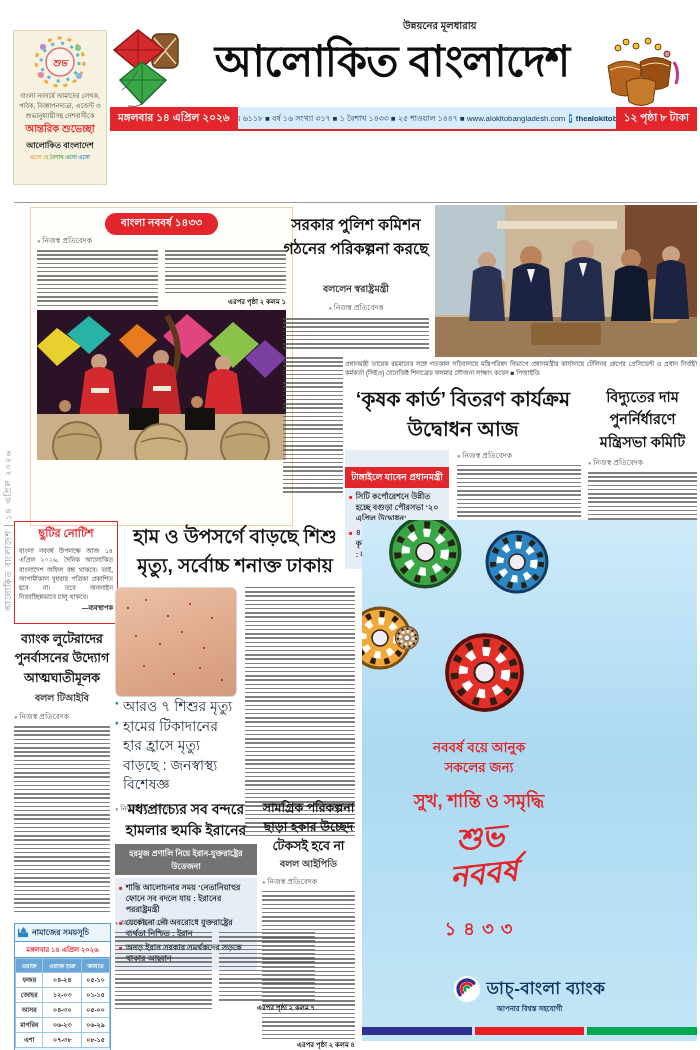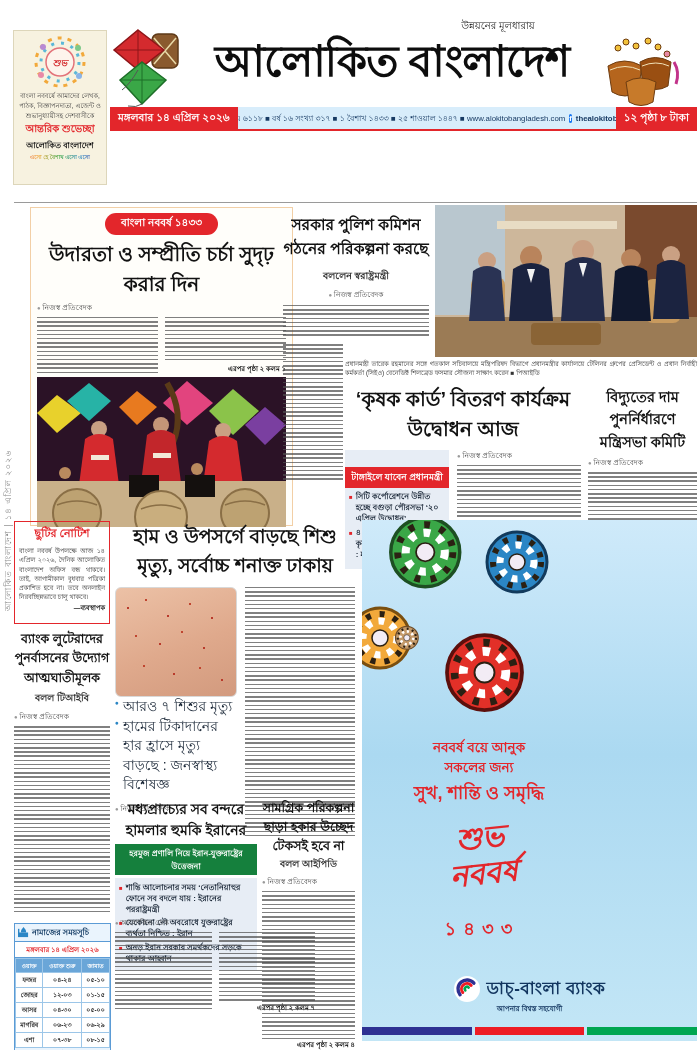--- a/index.html
+++ b/index.html
@@ -18,22 +18,22 @@
   .greet svg { display:block; margin:0 auto 2px auto; }
   .greet-txt { font-size:6.6px; line-height:1.5; color:#3a3a3a; }
   .greet-red { font-size:10px; font-weight:bold; color:#e3262b; line-height:1.2; margin-top:2px;}
   .greet-logo { font-size:8px; font-weight:bold; color:#111; margin-top:4px; }
   .greet-rainbow { font-size:5.5px; font-weight:bold; margin-top:2px;
     background:linear-gradient(90deg,#e3262b,#f2a93b,#3aa747,#2b86c5,#7a3fa0);
     -webkit-background-clip:text; background-clip:text; color:transparent; }
 
   
   .masthead { left:108px; top:18px; width:562px; height:88px; }
-  .tagline { position:absolute; left:295px; top:0; width:190px; text-align:center;
-    font-size:10px; font-weight:normal; color:#222; }
+  .tagline { position:absolute; left:295px; top:0; width:190px; text-align:left;
+    font-size:10px; font-weight:bold; color:#222; }
   .title { position:absolute; left:78px; top:12px; width:412px; text-align:center;
     font-size:43px; font-weight:800; letter-spacing:-1px; color:#0d0d0d; line-height:1.45; }
   .kites { position:absolute; left:0; top:10px; }
   .pots  { position:absolute; right:-14px; top:14px; }
 
   
   .datebar { left:110px; top:107px; width:587px; height:24px; display:flex;
     border-bottom:2px solid #e3262b; }
   .d-red { background:#e3262b; color:#fff; font-weight:bold; font-size:10.5px;
     display:flex; align-items:center; justify-content:center; padding:0 8px; white-space:nowrap;}
@@ -99,21 +99,21 @@
     text-align:center; padding:3px 2px; }
   .ibullet { display:flex; gap:3px; font-size:8px; font-weight:bold; color:#1d2a3a;
     line-height:1.35; padding:4px 4px 0; }
   .ibullet::before { content:"■"; color:#e3262b; font-size:6px; line-height:1.8; }
 
   
   .elec { left:588px; top:386px; width:109px; }
   .elec .hl { font-size:14.5px; line-height:1.55; }
 
   
-  .notice { left:14px; top:521px; width:96px; height:103px; border:1.5px solid #e3262b;
+  .notice { left:14px; top:521px; width:104px; height:103px; border:1.5px solid #e3262b;
     padding:3px 4px; text-align:center; }
   .notice-t { color:#e3262b; font-size:11px; font-weight:800; }
   .notice-b { font-size:6.4px; color:#333; text-align:justify; line-height:1.45; margin-top:2px;}
   .notice-s { font-size:6.6px; font-weight:bold; color:#222; text-align:right; }
 
   
   .tib { left:14px; top:630px; width:96px; }
   .tib .hl { font-size:12.5px; line-height:1.55; }
 
   
@@ -136,21 +136,21 @@
       radial-gradient(circle 1.3px at 106px 92px,#b93a2b 70%,transparent 71%),
       linear-gradient(160deg,#ecc1a6,#dfa98c 55%,#d29a7e);
     border:1px solid #d8d8d8; }
   .mbullet { display:flex; gap:4px; font-size:14px; font-weight:normal; color:#1d2a3a;
     line-height:1.4; }
   .mbullet::before { content:"●"; color:#2b86c5; font-size:6.5px; line-height:1.7; }
 
   
   .iran { left:115px; top:799px; width:142px; }
   .iran .hl { font-size:14px; line-height:1.5; }
-  .strap { background:#15803d; color:#fff; font-size:8px; font-weight:bold;
+  .strap { background:#737373; color:#fff; font-size:8px; font-weight:bold;
     text-align:center; padding:2.5px 2px; margin:3px 0; }
   .ibox { background:#e7edf5; padding:3px 4px 5px; }
   .iran-body { left:115px; top:917px; width:200px; }
 
   
   .hawker { left:262px; top:799px; width:93px; }
   .hawker .hl { font-size:12.5px; line-height:1.5; }
 
   
   .prayer { left:14px; top:923px; width:97px; border:1px solid #5b9bd5; background:#eaf4fd;
@@ -164,21 +164,21 @@
     border:0.5px solid #9cc6e8; font-weight:bold; }
   .prayer td { background:#fff; color:#222; text-align:center; padding:1.5px 0;
     border:0.5px solid #9cc6e8; font-weight:bold; }
   .pr-src { text-align:center; font-size:5.3px; color:#123a63; padding:1.5px 0; }
 
   
   .ad { left:362px; top:520px; width:335px; height:521px; overflow:hidden;
     background:linear-gradient(180deg,#cfeafa,#abd9f1 45%,#c3e6f6); }
   .ad-txt { position:absolute; left:12px; top:218px; width:210px; text-align:center; color:#e3262b; }
   .ad-l1 { font-size:13.5px; font-weight:800; line-height:1.5; }
-  .ad-l3 { font-size:18px; font-weight:800; margin-top:0; }
+  .ad-l3 { font-size:18px; font-weight:800; margin-top:8px; }
   .ad-script { position:absolute; left:30px; top:300px; width:180px; text-align:center;
     color:#e3262b; font-weight:800; font-style:italic; transform:rotate(-6deg);
     font-size:30px; line-height:1.2; }
   .ad-year { position:absolute; left:30px; top:395px; width:180px; text-align:center;
     color:#e3262b; font-size:18px; font-weight:bold; letter-spacing:7px; }
   .ad-brand { position:absolute; left:0; right:0; top:455px; display:flex;
     align-items:center; justify-content:center; gap:7px; }
   .brand-name { font-size:17px; font-weight:800; color:#12355f; letter-spacing:0.5px; }
   .brand-tag { position:absolute; left:0; right:0; top:483px; text-align:center;
     font-size:7px; font-weight:bold; color:#12355f; }
@@ -251,21 +251,20 @@
       <span style="font-weight:bold">thealokitobangladesh</span>
     </div>
     <div class="d-red">১২ পৃষ্ঠা ৮ টাকা</div>
   </div>
 
 
   <div class="abs rule"></div>
 
   <div class="abs lead">
     <div class="badge">বাংলা নববর্ষ ১৪৩৩</div>
-    <div class="hl">উদারতা ও সম্প্রীতি চর্চা সুদৃঢ় করার দিন</div>
     <div class="byline">নিজস্ব প্রতিবেদক</div>
     <div class="cols" style="margin-top:3px; height:56px;">
       <div class="skel"></div>
       <div>
         <div class="skel" style="height:46px;"></div>
         <div class="cont">এরপর পৃষ্ঠা ২ কলম ১</div>
       </div>
     </div>
     <div class="stage">
       <svg width="249" height="150" viewBox="0 0 249 150">
@@ -295,21 +294,21 @@
         <circle cx="40" cy="136" r="24" fill="#bda272" stroke="#8a6f46" stroke-width="2"></circle>
         <circle cx="124" cy="140" r="26" fill="#c9ae7e" stroke="#8a6f46" stroke-width="2"></circle>
         <circle cx="208" cy="136" r="24" fill="#bda272" stroke="#8a6f46" stroke-width="2"></circle>
         <path d="M20 128 q20 -8 40 0 M104 132 q20 -8 40 0 M188 128 q20 -8 40 0" stroke="#8a6f46" stroke-width="1.5" fill="none"></path>
       </svg>
     </div>
   </div>
 
   <div class="abs police">
     <div class="hl">সরকার পুলিশ কমিশন গঠনের পরিকল্পনা করছে</div>
-    <div class="subhead" style="margin-top:8px">বললেন স্বরাষ্ট্রমন্ত্রী</div>
+    <div class="subhead" style="margin-top:21px">বললেন স্বরাষ্ট্রমন্ত্রী</div>
     <div class="byline" style="text-align:center; margin:5px 0 4px;">নিজস্ব প্রতিবেদক</div>
     <div class="skel" style="height:34px;"></div>
     <div class="skel" style="height:138px; width:60px; margin-top:5px;"></div>
   </div>
 
   <div class="abs meet">
     <svg width="262" height="152" viewBox="0 0 262 152">
       <rect width="262" height="152" fill="#cdb render"></rect>
       <rect width="262" height="152" fill="#cdb79b"></rect>
       <rect x="0" y="0" width="70" height="110" fill="#b9c7cf"></rect>

